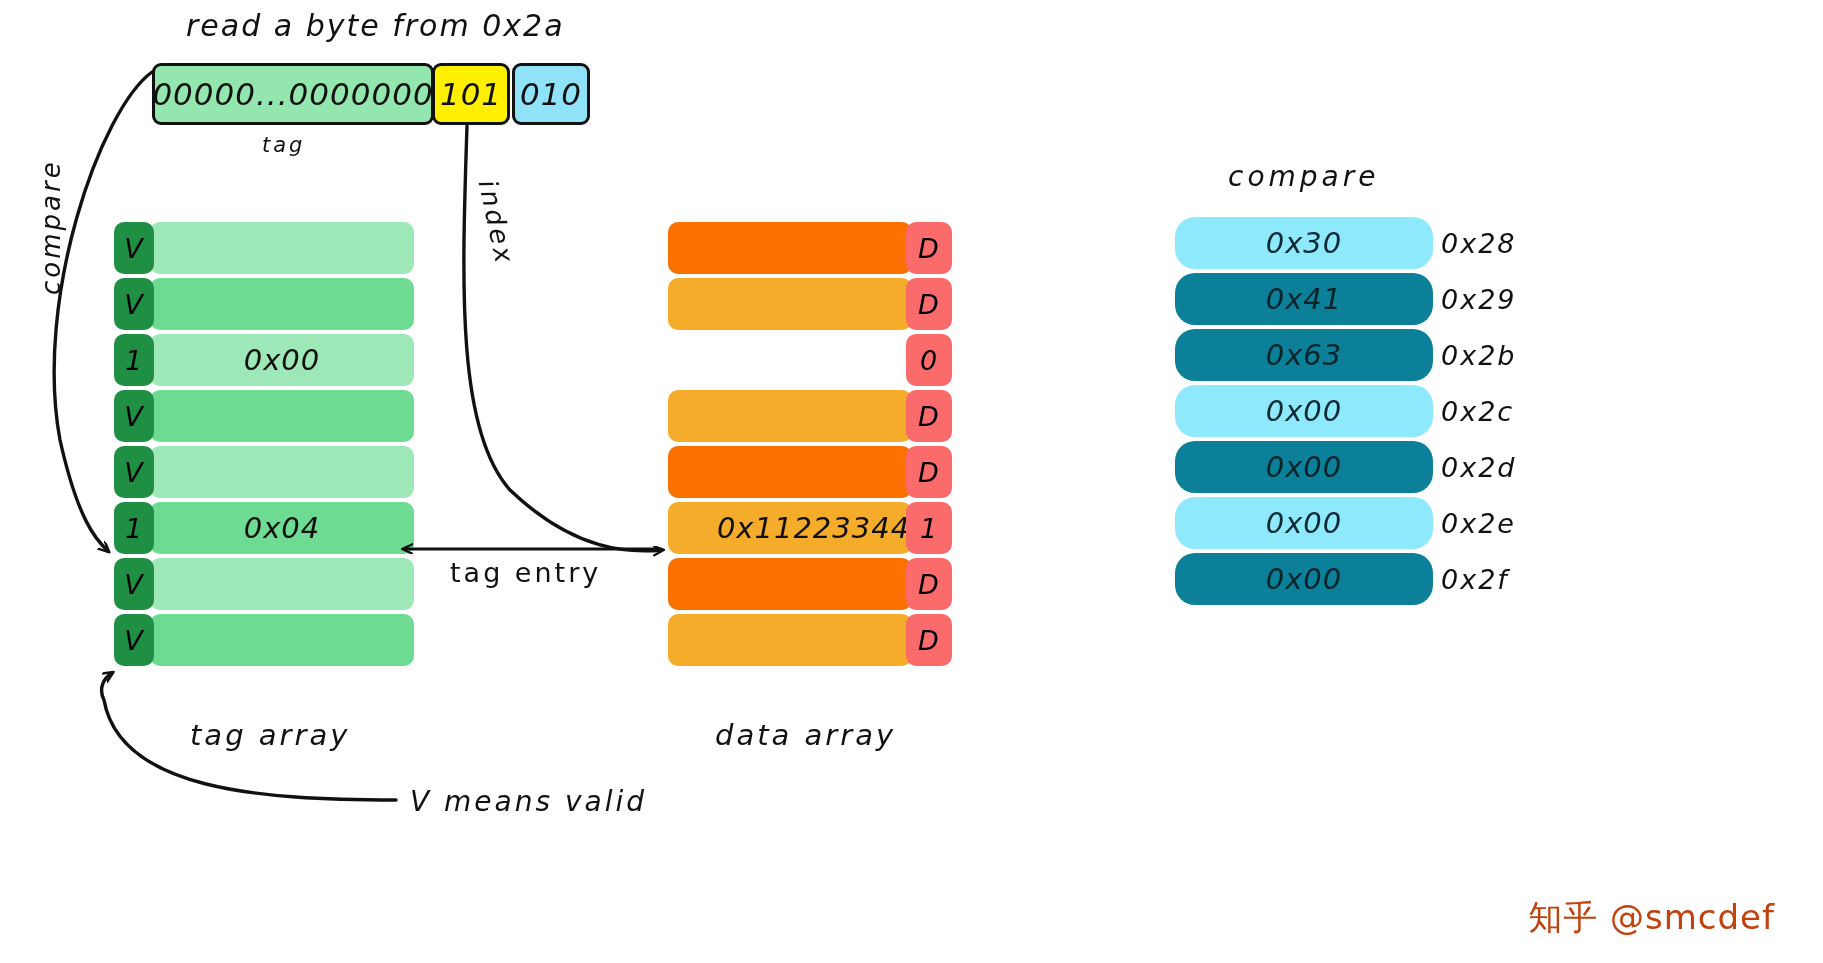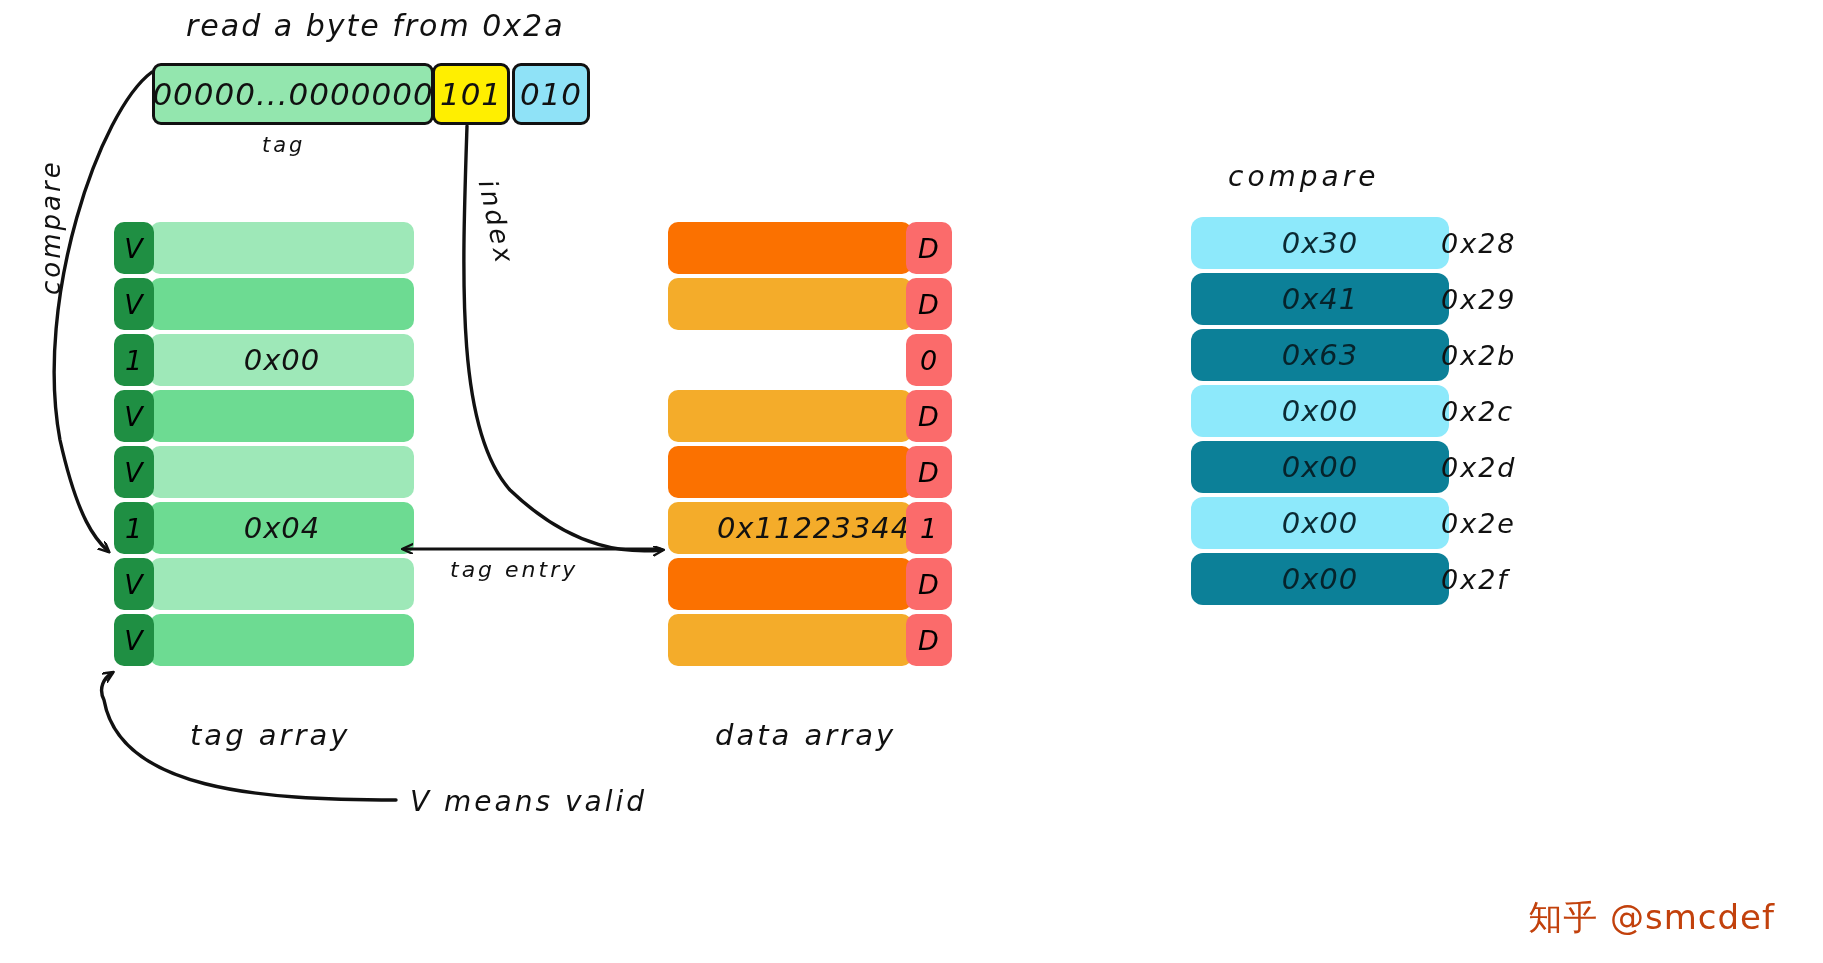--- a/index.html
+++ b/index.html
@@ -28,21 +28,21 @@
   }
   #seg-tag{left:0;width:282px;background:#93e6ae;}
   #seg-index{left:280px;width:78px;background:#ffef00;}
   #seg-offset{left:360px;width:78px;background:#8fe2f7;}
   #tag-caption{left:262px;top:133px;font-size:21px;font-style:italic;letter-spacing:3px;}
 
   
   .rot{transform-origin:left top;white-space:nowrap;font-size:26px;font-style:italic;letter-spacing:3px;}
   #lbl-compare{left:36px;top:295px;transform:rotate(-90deg);}
   #lbl-index{left:502px;top:177px;transform:rotate(78deg);}
-  #lbl-tag-entry{left:450px;top:557px;font-size:22px;font-style:italic;letter-spacing:3px;white-space:nowrap;}
+  #lbl-tag-entry{left:450px;top:557px;font-size:27px;letter-spacing:3px;white-space:nowrap;}
 
   
   .col{position:absolute;}
   .row{position:relative;height:56px;}
   .cell{
     position:absolute;top:2px;height:52px;border-radius:10px;
     display:flex;align-items:center;justify-content:center;
     font-size:29px;font-style:italic;letter-spacing:1px;box-sizing:border-box;
   }
 
@@ -58,21 +58,21 @@
   #data-array{left:668px;top:220px;width:280px;}
   .data-body{left:0;width:244px;}
   .data-orange{background:#fb7100;}
   .data-amber{background:#f4ac2a;padding-left:47px;}
   .data-d{left:238px;width:46px;background:#fb6b6b;color:#000;font-size:27px;}
   #lbl-data-array{left:715px;top:718px;font-size:29px;font-style:italic;letter-spacing:3px;}
 
   
   #mem-title{left:1228px;top:160px;font-size:28px;font-style:italic;letter-spacing:4px;}
   #mem-array{left:1175px;top:215px;width:258px;}
-  .mem-cell{left:16px;width:258px;height:52px;border-radius:12px;}
+  .mem-cell{left:0;width:258px;height:52px;border-radius:20px;}
   .mem-light{background:#8de9fb;color:#0b2a33;}
   .mem-dark{background:#0c8098;color:#06232b;}
   .mem-addr{
     position:absolute;left:266px;top:2px;height:52px;width:130px;
     display:flex;align-items:center;justify-content:flex-start;
     font-size:27px;font-style:italic;letter-spacing:2px;color:#111;
   }
 
   
   #lbl-valid{left:410px;top:785px;font-size:28px;font-style:italic;letter-spacing:3px;}

